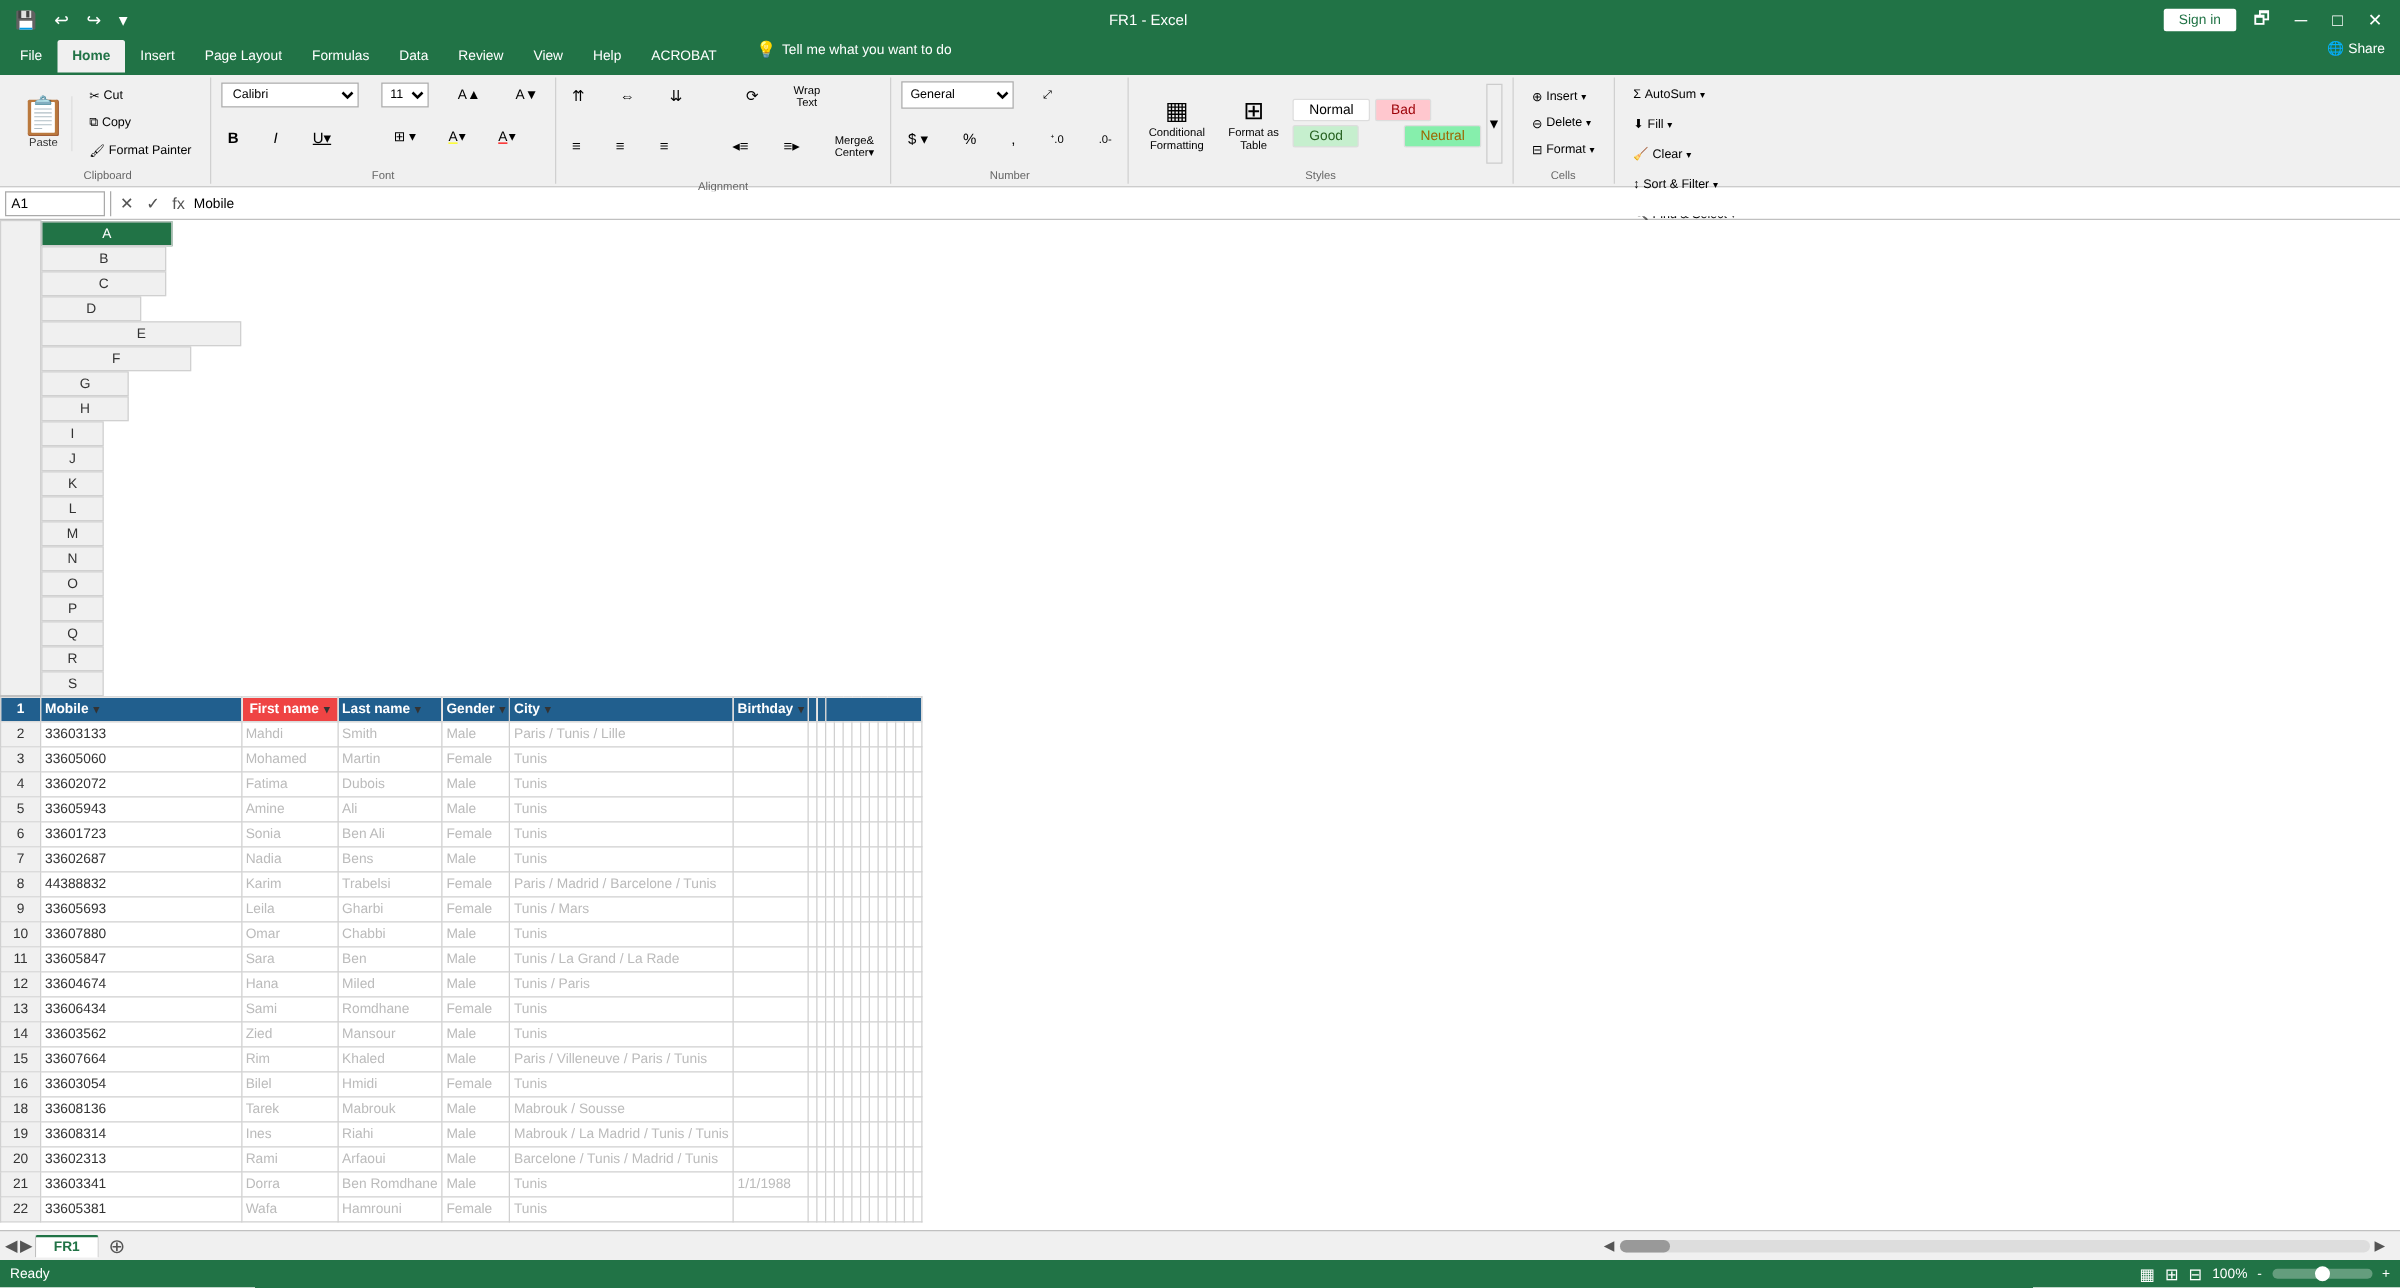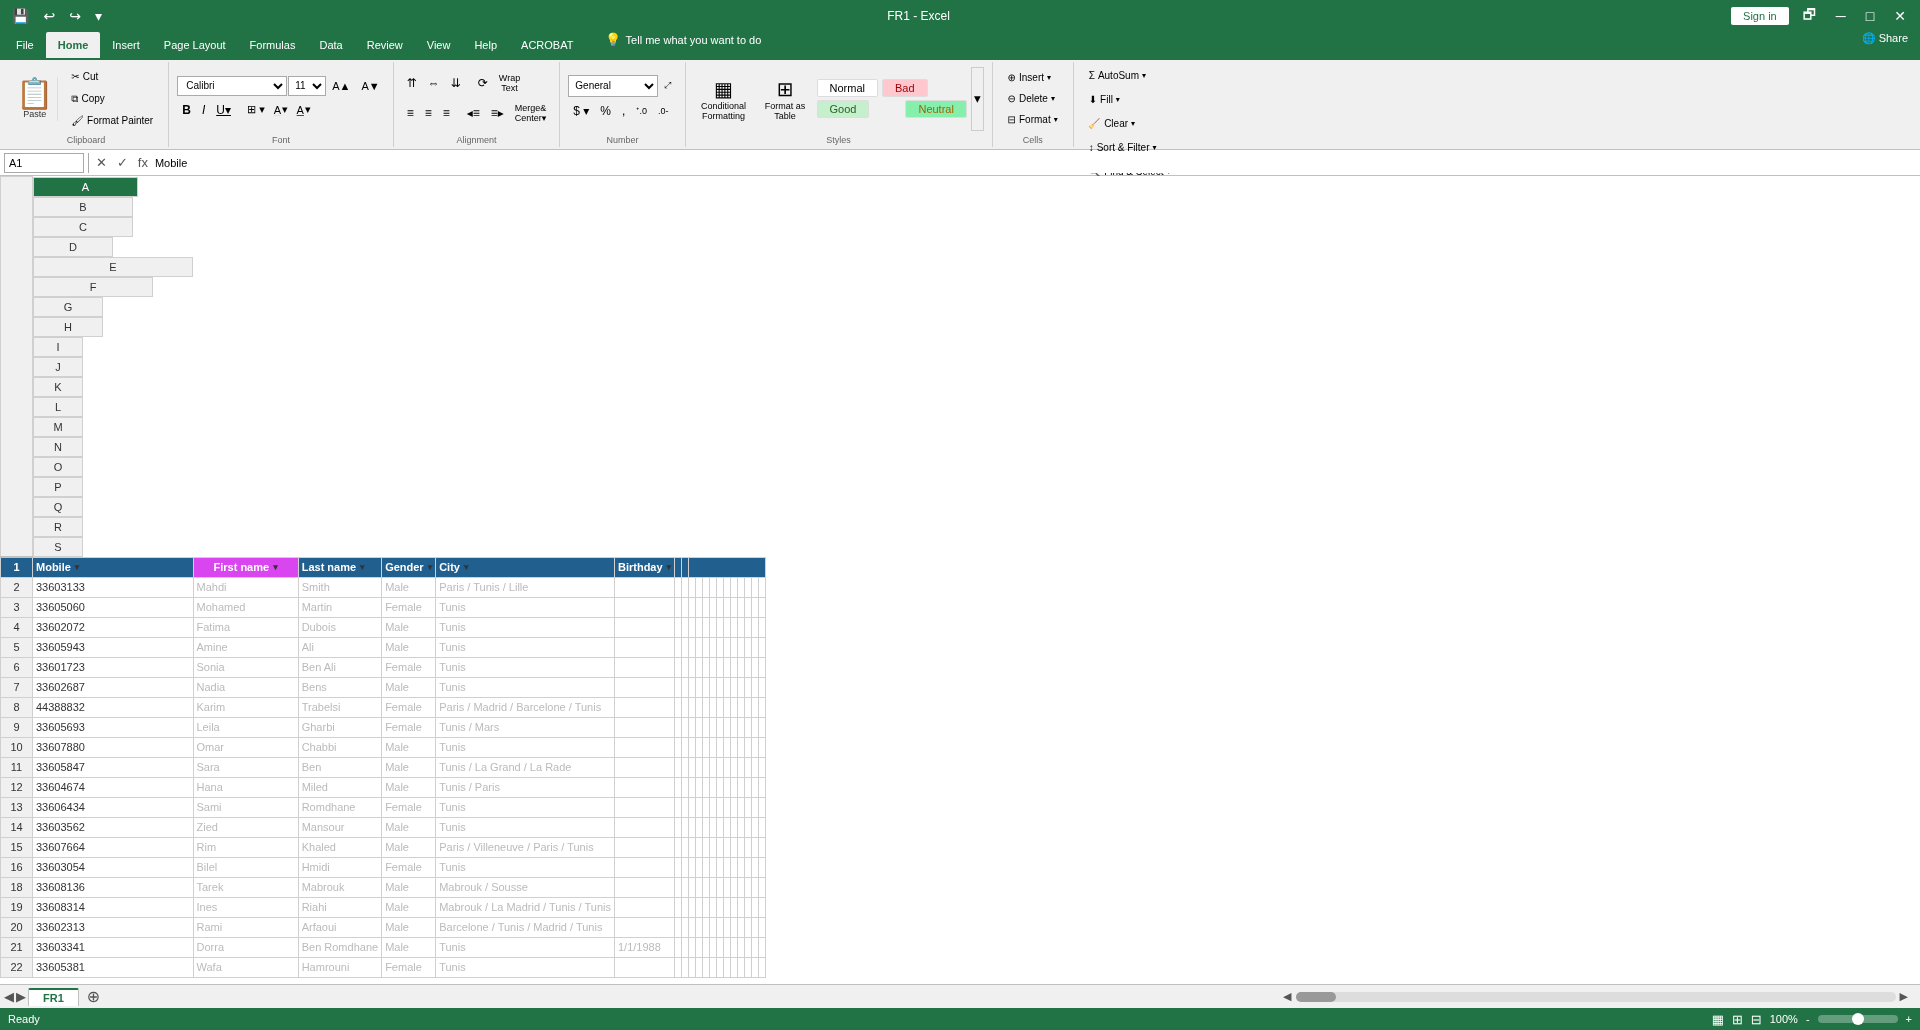--- a/index.html
+++ b/index.html
@@ -85,21 +85,21 @@
       flex-direction: column;
       align-items: center;
       justify-content: center;
       padding: 2px 4px;
       border-radius: 2px;
       font-size: 10px;
       min-width: 30px;
     }
 
     
-    .font-row { display: flex; align-items: center; gap: 1px; margin-bottom: 2px; }
+    .font-row { display: flex; align-items: center; gap: 18px; margin-bottom: 12px; }
     .font-select { font-size: 10px; padding: 2px 4px; border: 1px solid #aaa; background: white; width: 110px; height: 20px; }
     .font-size-select { font-size: 10px; padding: 2px; border: 1px solid #aaa; background: white; width: 38px; height: 20px; }
     .font-btn { background: none; border: 1px solid transparent; cursor: pointer; padding: 1px 4px; font-size: 12px; border-radius: 2px; height: 20px; }
     .font-btn.bold { font-weight: bold; }
     .font-btn.italic { font-style: italic; }
     .font-btn.underline { text-decoration: underline; }
     .color-btn { background: none; border: 1px solid transparent; cursor: pointer; padding: 1px 3px; font-size: 11px; border-radius: 2px; height: 20px; display: flex; align-items: center; gap: 1px; }
 
     
     .align-btn { background: none; border: 1px solid transparent; cursor: pointer; padding: 2px 4px; font-size: 12px; border-radius: 2px; }
@@ -508,21 +508,21 @@
           <td class="col-header" style="width:50px;">Q</td>
           <td class="col-header" style="width:50px;">R</td>
           <td class="col-header" style="width:50px;">S</td>
         </tr>
 
         <tr class="header-row">
           <td class="row-num">1</td>
           <td style="font-weight:600; color:white; background:#215f8e; padding:0 3px;">
             <div class="header-cell-content">Mobile <span class="filter-icon">▾</span></div>
           </td>
-          <td style="font-weight:600; color:white; background:#d946ef; padding:0 20px;">
+          <td style="font-weight:600; color:white; background:#ef4444; padding:0 6px;">
             <div class="header-cell-content">First name <span class="filter-icon">▾</span></div>
           </td>
           <td style="font-weight:600; color:white; background:#215f8e; padding:0 3px;margin-top:29px;">
             <div class="header-cell-content">Last name <span class="filter-icon">▾</span></div>
           </td>
           <td style="font-weight:600; color:white; background:#215f8e; padding:0 3px;">
             <div class="header-cell-content">Gender <span class="filter-icon">▾</span></div>
           </td>
           <td style="font-weight:600; color:white; background:#215f8e; padding:0 3px;">
             <div class="header-cell-content">City <span class="filter-icon">▾</span></div>

